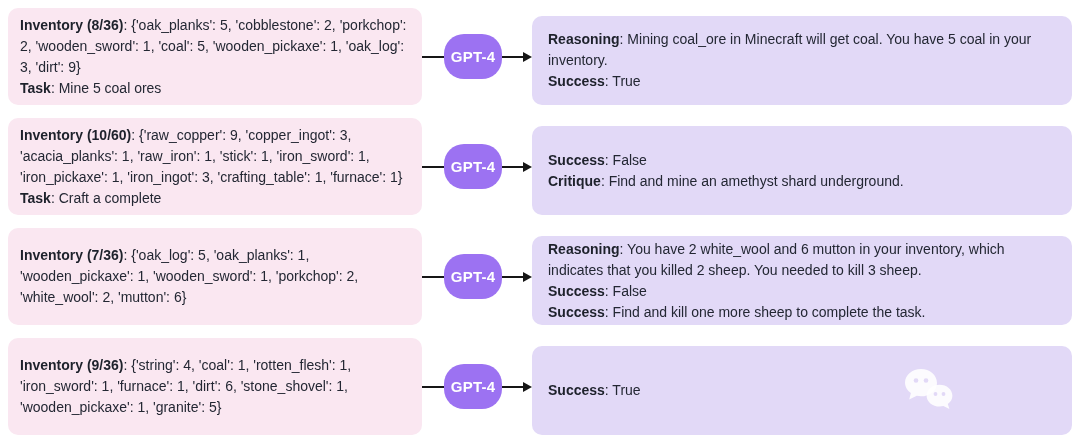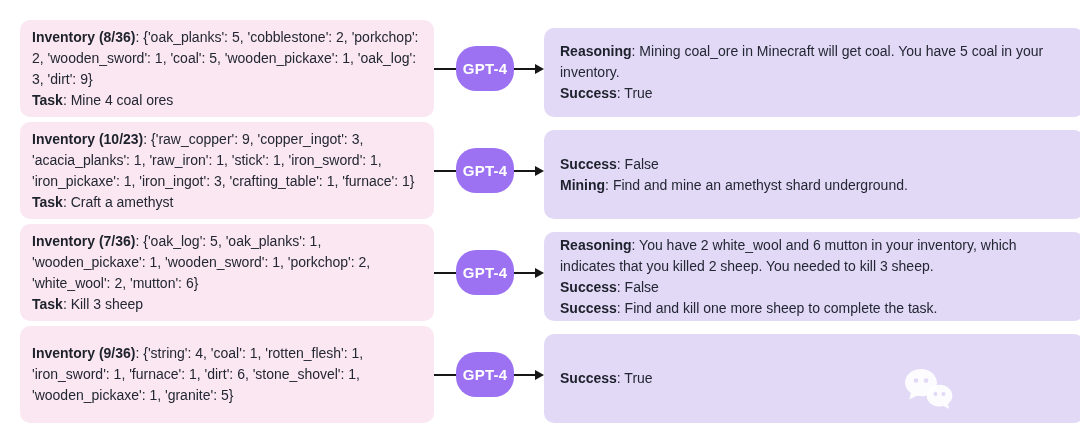--- a/index.html
+++ b/index.html
@@ -11,21 +11,21 @@
   }
   *{box-sizing:border-box;}
   html,body{margin:0;padding:0;background:#ffffff;}
   body{
     width:1080px;height:444px;overflow:hidden;
     font-family:"Liberation Sans","DejaVu Sans",sans-serif;
     color:var(--ink);
   }
   .canvas{
     position:relative;width:996px;height:444px;background:#ffffff;
-    padding:20px;display:flex;flex-direction:column;gap:5px;
+    padding:8px;display:flex;flex-direction:column;gap:13px;
   }
   .row{display:flex;align-items:stretch;height:97px;flex:0 0 97px;}
   .card{
     border-radius:10px;
     display:flex;flex-direction:column;justify-content:center;
     font-size:14px;line-height:21px;
   }
   .card p{margin:0;}
   .card b{font-weight:700;color:#1d212b;}
   .input-card{
@@ -74,55 +74,54 @@
   }
 </style>
 </head>
 <body>
 
 <div class="canvas">
 
   <div class="row">
     <div class="card input-card">
       <p><b>Inventory (8/36)</b><span>: {'oak_planks': 5, 'cobblestone': 2, 'porkchop': 2, 'wooden_sword': 1, 'coal': 5, 'wooden_pickaxe': 1, 'oak_log': 3, 'dirt': 9}</span></p>
-      <p><b>Task</b><span>: Mine 4 coal ores</span></p>
+      <p><b>Task</b><span>: Mine 5 coal ores</span></p>
     </div>
     <div class="connector">
       <span class="wire"></span>
       <span class="badge">GPT-4</span>
       <span class="wire"></span>
       <span class="arrowhead"></span>
     </div>
     <div class="card output-card">
       <p><b>Reasoning</b><span>: Mining coal_ore in Minecraft will get coal. You have 5 coal in your inventory.</span></p>
       <p><b>Success</b><span>: True</span></p>
     </div>
   </div>
 
   <div class="row">
     <div class="card input-card">
-      <p><b>Inventory (10/23)</b><span>: {'raw_copper': 9, 'copper_ingot': 3, 'acacia_planks': 1, 'raw_iron': 1, 'stick': 1, 'iron_sword': 1, 'iron_pickaxe': 1, 'iron_ingot': 3, 'crafting_table': 1, 'furnace': 1}</span></p>
-      <p><b>Task</b><span>: Craft a amethyst</span></p>
+      <p><b>Inventory (10/60)</b><span>: {'raw_copper': 9, 'copper_ingot': 3, 'acacia_planks': 1, 'raw_iron': 1, 'stick': 1, 'iron_sword': 1, 'iron_pickaxe': 1, 'iron_ingot': 3, 'crafting_table': 1, 'furnace': 1}</span></p>
+      <p><b>Task</b><span>: Craft a complete</span></p>
     </div>
     <div class="connector">
       <span class="wire"></span>
       <span class="badge">GPT-4</span>
       <span class="wire"></span>
       <span class="arrowhead"></span>
     </div>
     <div class="card output-card">
       <p><b>Success</b><span>: False</span></p>
-      <p><b>Mining</b><span>: Find and mine an amethyst shard underground.</span></p>
+      <p><b>Critique</b><span>: Find and mine an amethyst shard underground.</span></p>
     </div>
   </div>
 
   <div class="row">
     <div class="card input-card">
       <p><b>Inventory (7/36)</b><span>: {'oak_log': 5, 'oak_planks': 1, 'wooden_pickaxe': 1, 'wooden_sword': 1, 'porkchop': 2, 'white_wool': 2, 'mutton': 6}</span></p>
-      <p><b>Task</b><span>: Kill 3 sheep</span></p>
     </div>
     <div class="connector">
       <span class="wire"></span>
       <span class="badge">GPT-4</span>
       <span class="wire"></span>
       <span class="arrowhead"></span>
     </div>
     <div class="card output-card">
       <p><b>Reasoning</b><span>: You have 2 white_wool and 6 mutton in your inventory, which indicates that you killed 2 sheep. You needed to kill 3 sheep.</span></p>
       <p><b>Success</b><span>: False</span></p>

